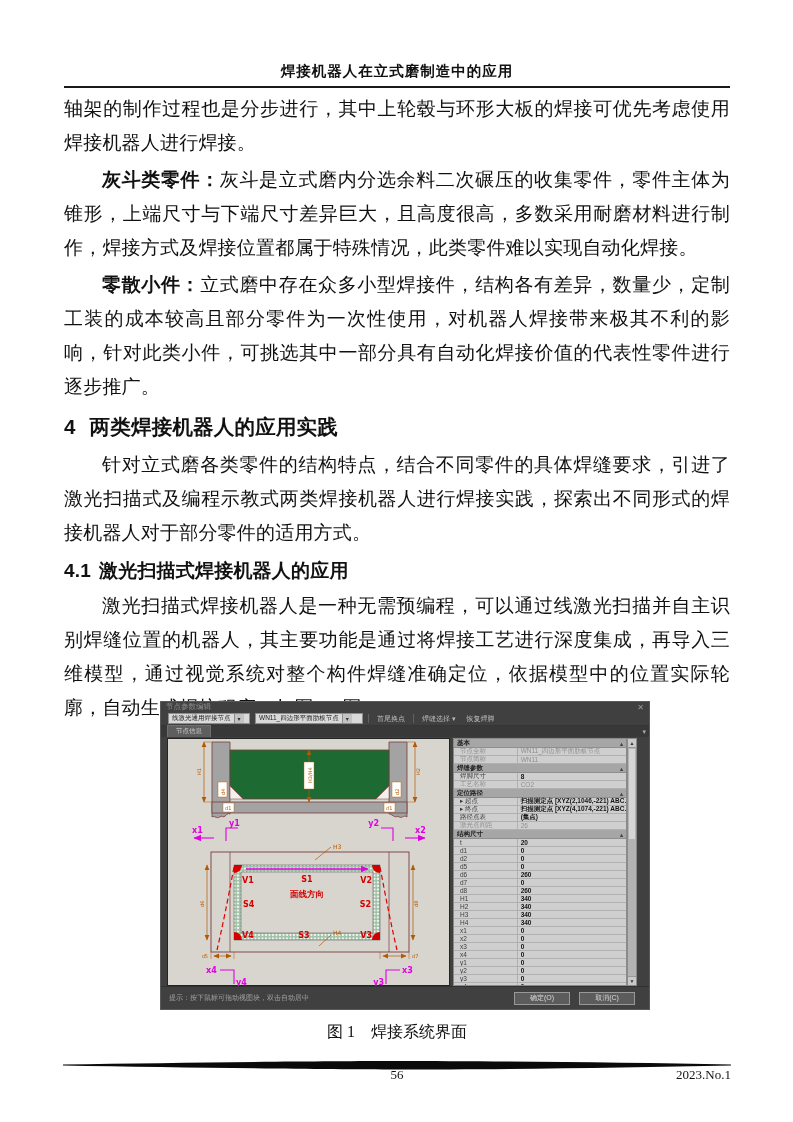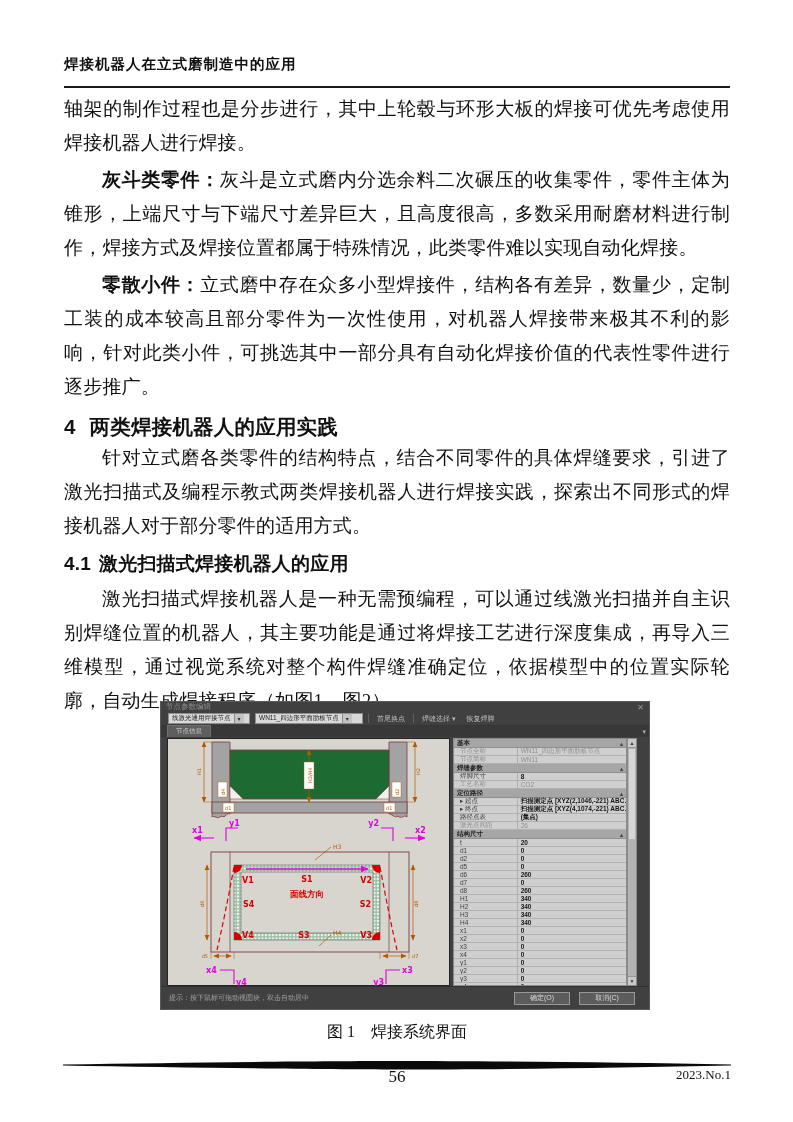--- a/index.html
+++ b/index.html
@@ -1,39 +1,39 @@
 <!DOCTYPE html>
 <html><head>
 <meta charset="utf-8">
 <style>
   * { margin:0; padding:0; box-sizing:border-box; }
   body { background:#ffffff; width:793px; height:1122px; position:relative;
          font-family:"Liberation Serif", serif; color:#111; }
   .page { position:absolute; inset:0; width:793px; height:1122px; background:#fff; overflow:hidden; }
 
   
-  .running-head { position:absolute; top:55px; left:64px; width:666px; text-align:left;
+  .running-head { position:absolute; top:62px; left:64px; width:666px; text-align:center;
                   font-family:"Liberation Sans", sans-serif; font-weight:bold; font-size:14.5px; letter-spacing:1px; }
   .head-rule { position:absolute; top:86px; left:64px; width:666px; height:2px; background:#1a1a1a; }
   .body-text { position:absolute; top:92px; left:64px; width:666px; font-size:19px;
                line-height:34px; text-align:justify; letter-spacing:0.2px; }
   .para { margin-bottom:3px; }
   .para.indent { text-indent:2em; }
   .lead { font-family:"Liberation Sans", sans-serif; font-weight:bold; }
   h2.sec { font-family:"Liberation Sans", sans-serif; font-size:20.5px; font-weight:bold;
-           margin:9px 0 0 0; line-height:28px; text-align:left; text-indent:0; }
+           margin:9px 0 7px 0; line-height:28px; text-align:left; text-indent:0; }
   h3.sec { font-family:"Liberation Sans", sans-serif; font-size:19px; font-weight:bold;
            margin:7px 0 5px 0; line-height:27px; text-align:left; text-indent:0; }
   h2.sec .num, h3.sec .num { margin-right:14px; }
   h3.sec .num { margin-right:8px; }
 
   .fig-caption { position:absolute; top:1022px; left:64px; width:666px; text-align:center; font-size:16px; }
 
   .footer-line { position:absolute; top:1056px; left:63px; }
-  .footer-page { position:absolute; top:1067px; left:64px; width:666px; text-align:center; font-size:17px; }
+  .footer-page { position:absolute; top:1067px; left:64px; width:666px; text-align:center; font-size:13px; }
   .footer-issue { position:absolute; top:1067px; right:62px; font-size:13px; }
 
   
   .dialog { position:absolute; left:160px; top:701px; width:490px; height:309px;
             background:#404040; border:1px solid #5a5a5a;
             font-family:"Liberation Sans", sans-serif; overflow:hidden; }
   .dlg-title { position:absolute; top:0; left:0; right:0; height:10px; display:flex; align-items:center;
                padding:0 5px; color:#8d8d8d; font-size:7.5px; }
   .dlg-title .x { margin-left:auto; color:#9a9a9a; font-size:8px; }
   .dlg-toolbar { position:absolute; top:10px; left:0; right:0; height:14px; display:flex; align-items:center;

